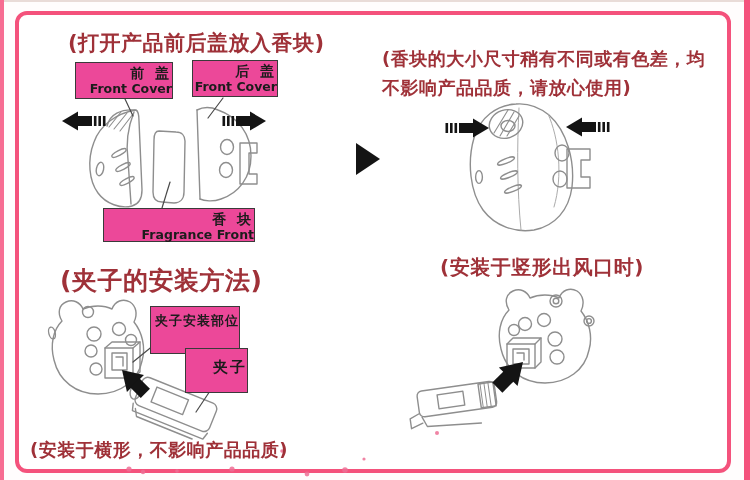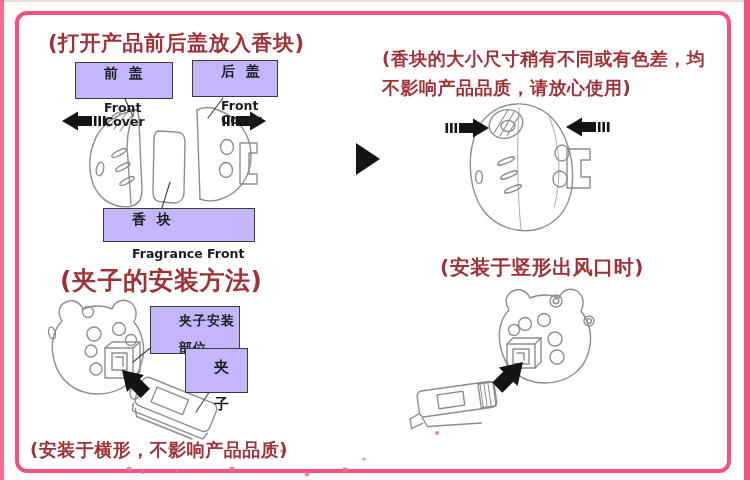--- a/index.html
+++ b/index.html
@@ -9,31 +9,31 @@
   }
   .top-hairline { position:absolute; left:0; top:0; width:750px; height:2px; background:#e9dcd8; }
   .edge-left  { position:absolute; left:0; top:0; width:4px;  height:480px; background:#f76d92; }
   .edge-right { position:absolute; right:0; top:0; width:6px; height:480px; background:#f4527c; }
   .frame {
     position:absolute; left:15px; top:11px; width:716px; height:462px;
     box-sizing:border-box; border:4px solid #f4527c; border-radius:12px; background:#fff;
   }
   .art { position:absolute; left:0; top:0; }
   .red { position:absolute; color:#9f3138; font-weight:bold; white-space:nowrap; letter-spacing:0.5px; }
-  .t-open     { left:48px;  top:29px;  font-size:21px; }
+  .t-open     { left:68px;  top:29px;  font-size:21px; }
   .t-note     { left:382px; top:44px;  font-size:18px; line-height:29px; }
   .t-clip     { left:60px;  top:264px; font-size:25px; }
   .t-vert     { left:440px; top:254px; font-size:20px; }
   .t-caption  { left:30px;  top:438px; font-size:18px; }
   .lblbox {
-    position:absolute; box-sizing:border-box; background:#c4b5fd;
-    border:1.5px solid #3a3a3a; text-align:left; color:#1c1c1c;padding-left:28px;
+    position:absolute; box-sizing:border-box; background:#ec4899;
+    border:1.5px solid #3a3a3a; text-align:right; color:#1c1c1c;
   }
   .lblbox .cn { font-weight:bold; font-size:14px; letter-spacing:3px; line-height:17px; padding-top:2px; }
-  .lblbox .en { font-size:12.5px; font-weight:600; line-height:14px; letter-spacing:0;margin-top:19px; }
+  .lblbox .en { font-size:12.5px; font-weight:600; line-height:14px; letter-spacing:0; }
   .box-front { left:75px;  top:62px;  width:98px;  height:37px; }
   .box-back  { left:192px; top:60px;  width:86px;  height:37px; }
   .box-frag  { left:103px; top:208px; width:152px; height:34px; }
   .box-clippos { left:150px; top:306px; width:90px; height:48px; font-weight:bold; font-size:13px; line-height:27px; letter-spacing:1px; }
   .box-clip  { left:185px; top:348px; width:63px; height:45px; font-weight:bold; font-size:15px; line-height:37px; letter-spacing:2px; }
 </style>
 </head>
 <body>
 
 <div class="page">

